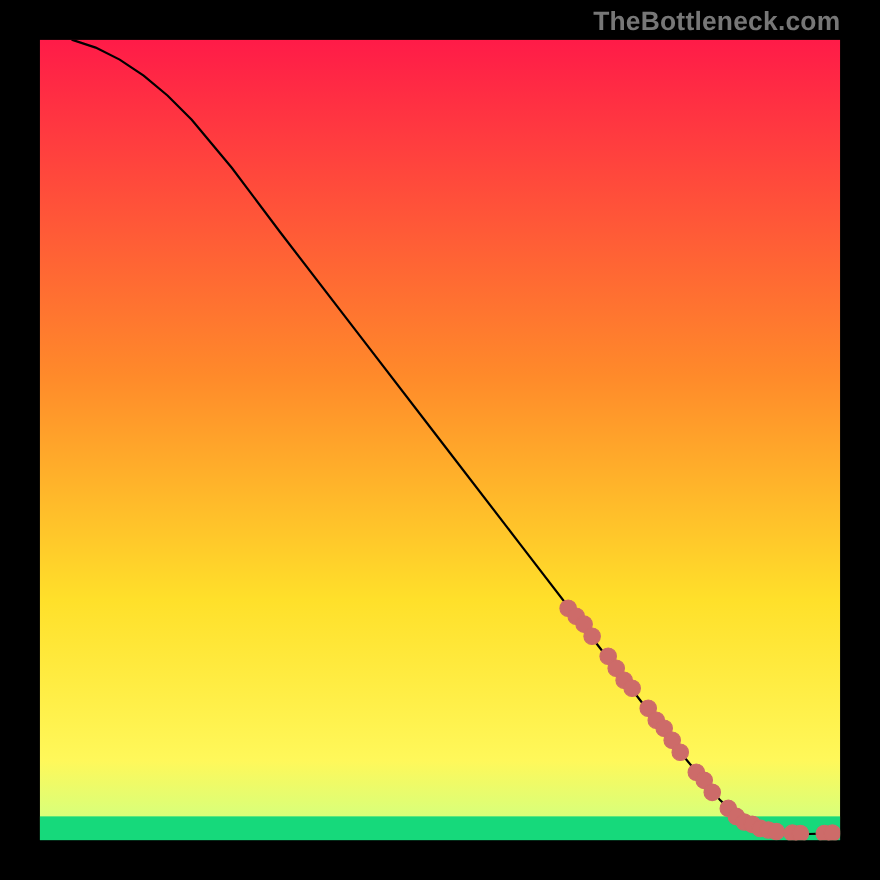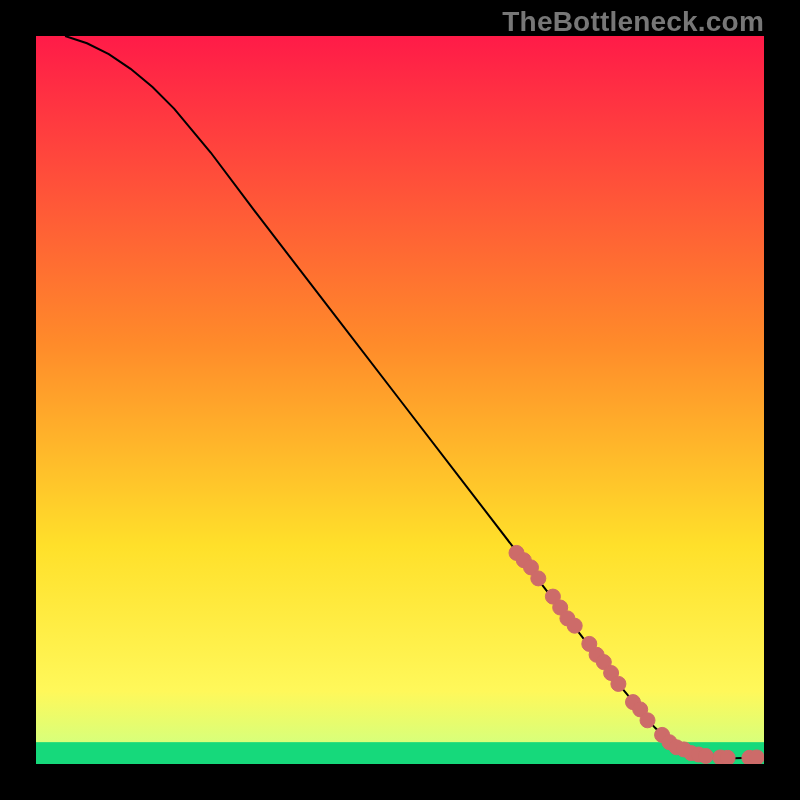--- a/index.html
+++ b/index.html
@@ -23,21 +23,21 @@
     top: 36px;
     width: 728px;   
     height: 728px;
     overflow: hidden;
   }
   .watermark {
     position: absolute;
     top: 6px;
     right: 36px;
     color: #777;
-    font-size: 28px;
+    font-size: 24px;
     font-weight: 600;
     letter-spacing: 0.2px;
     user-select: none;
   }
   svg {
     display: block;
     width: 728px;
     height: 728px;
   }
   .curve {

